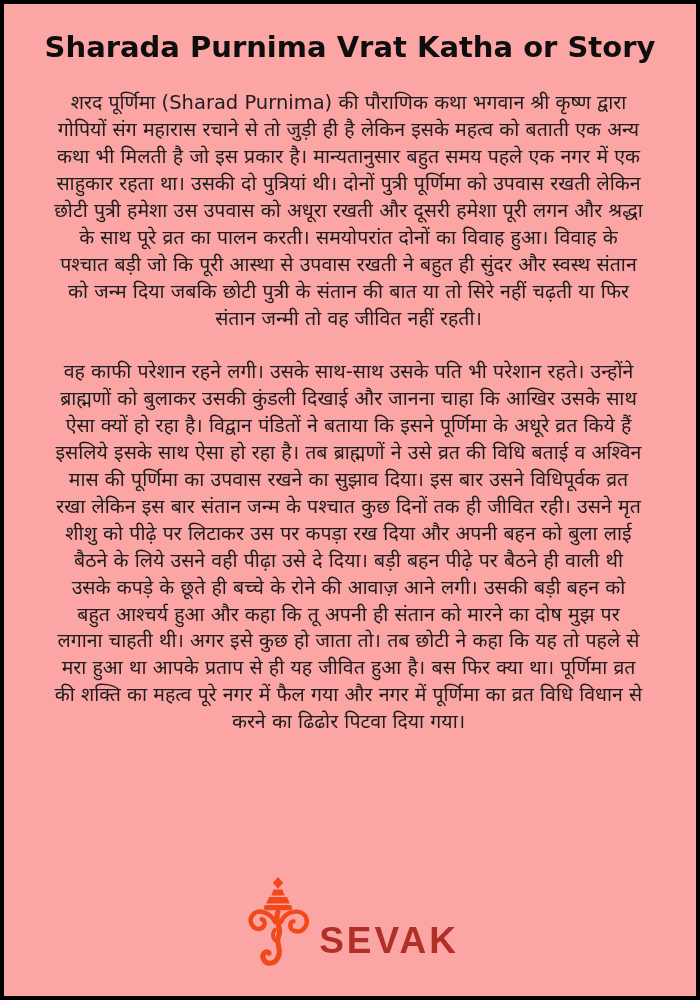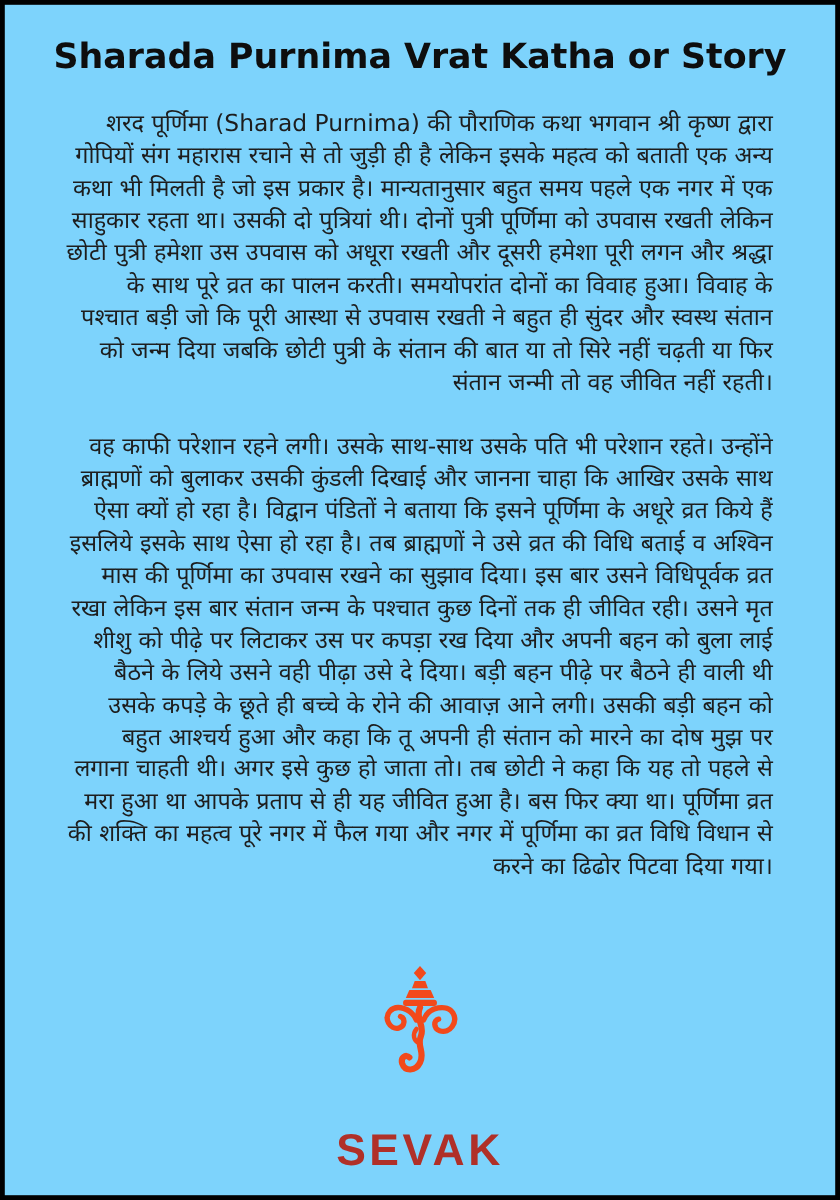--- a/index.html
+++ b/index.html
@@ -1,20 +1,20 @@
 <!DOCTYPE html>
 <html><head>
 <meta charset="utf-8">
 <style>
   html, body { margin: 0; padding: 0; background: #fff; }
   .page {
     width: 700px;
     height: 1000px;
     box-sizing: border-box;
-    background: #7dd3fc;
+    background: #fca5a5;
     border: 4px solid #000000;
     font-family: "DejaVu Sans", sans-serif;
     color: #1d1d1d;
     position: relative;
     overflow: hidden;
   }
   .titles {
     text-align: center;
     margin-top: 24px;
     padding: 0 30px;
@@ -23,34 +23,33 @@
     font-size: 29px;
     font-weight: 700;
     color: #0e0e0e;
     line-height: 1.32;
     margin: 0;
   }
   .content {
     margin: 24px 52px 0 49px;
     font-size: 19.5px;
     line-height: 1.38;
-    text-align: right;
+    text-align: center;
   }
   .content p {
     margin: 0 0 27px 0;
   }
   .logo-row {
     position: absolute;
     left: 0; right: 0;
     bottom: 16px;
     display: flex;
     justify-content: center;
     align-items: center;
     gap: 4px;
-    flex-direction: column;
   }
   .ganesha { display: block; }
   .brand {
     font-size: 37px;
     font-weight: 700;
     letter-spacing: 3px;
     margin-top: 26px;
     font-family: "Liberation Sans", "DejaVu Sans", sans-serif;
   }
 </style>

